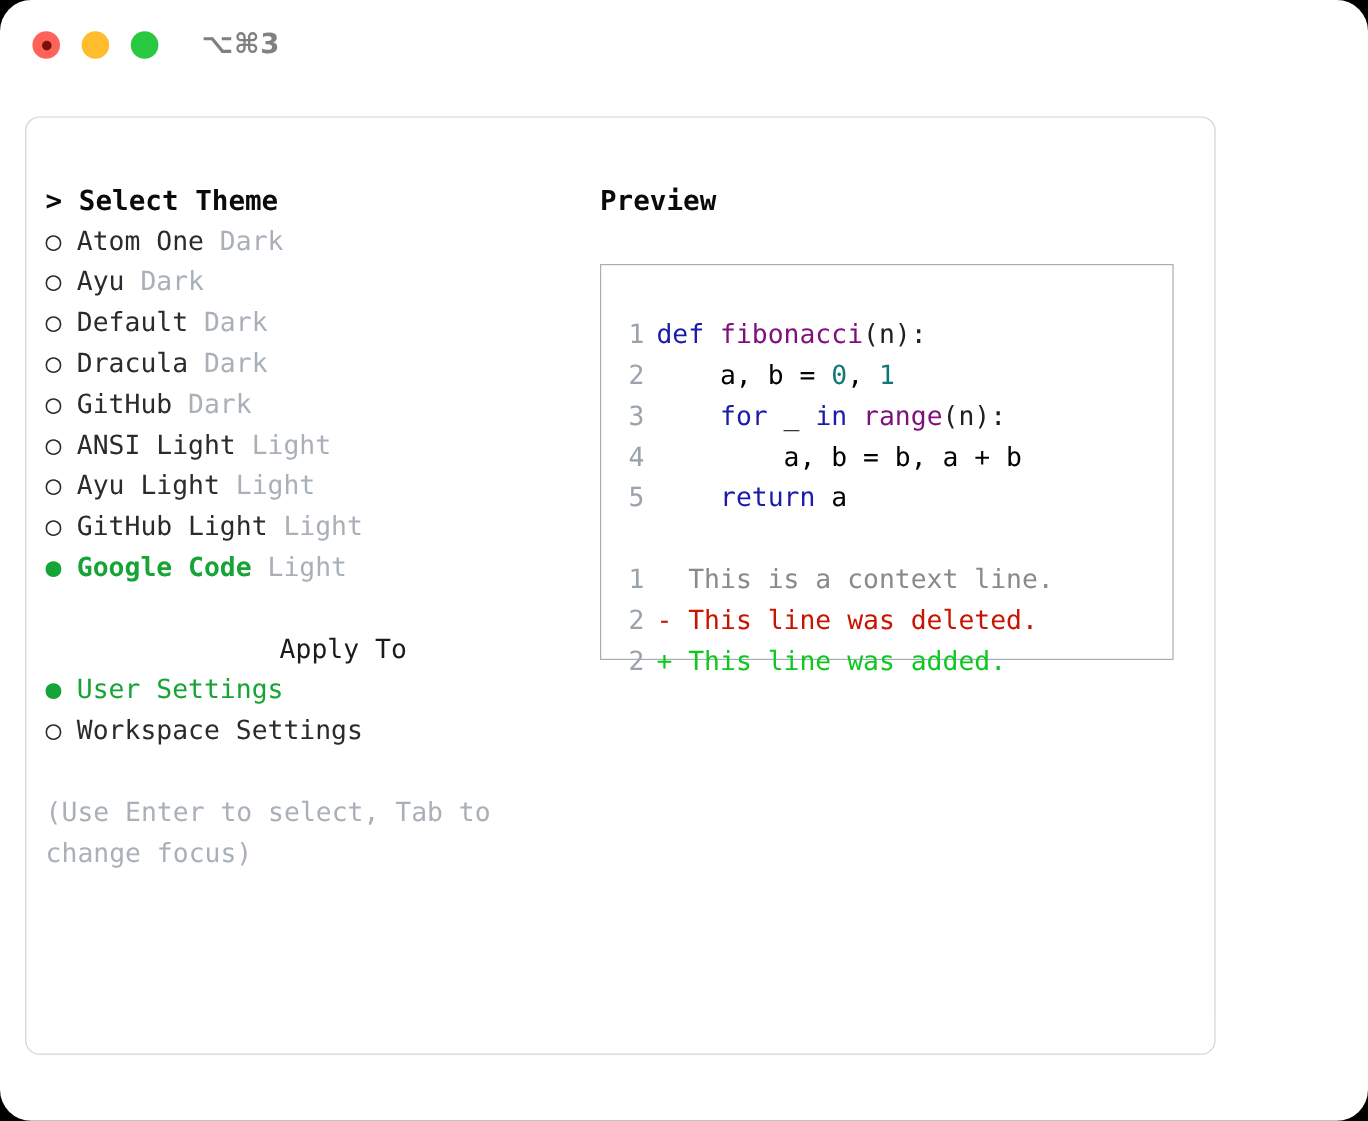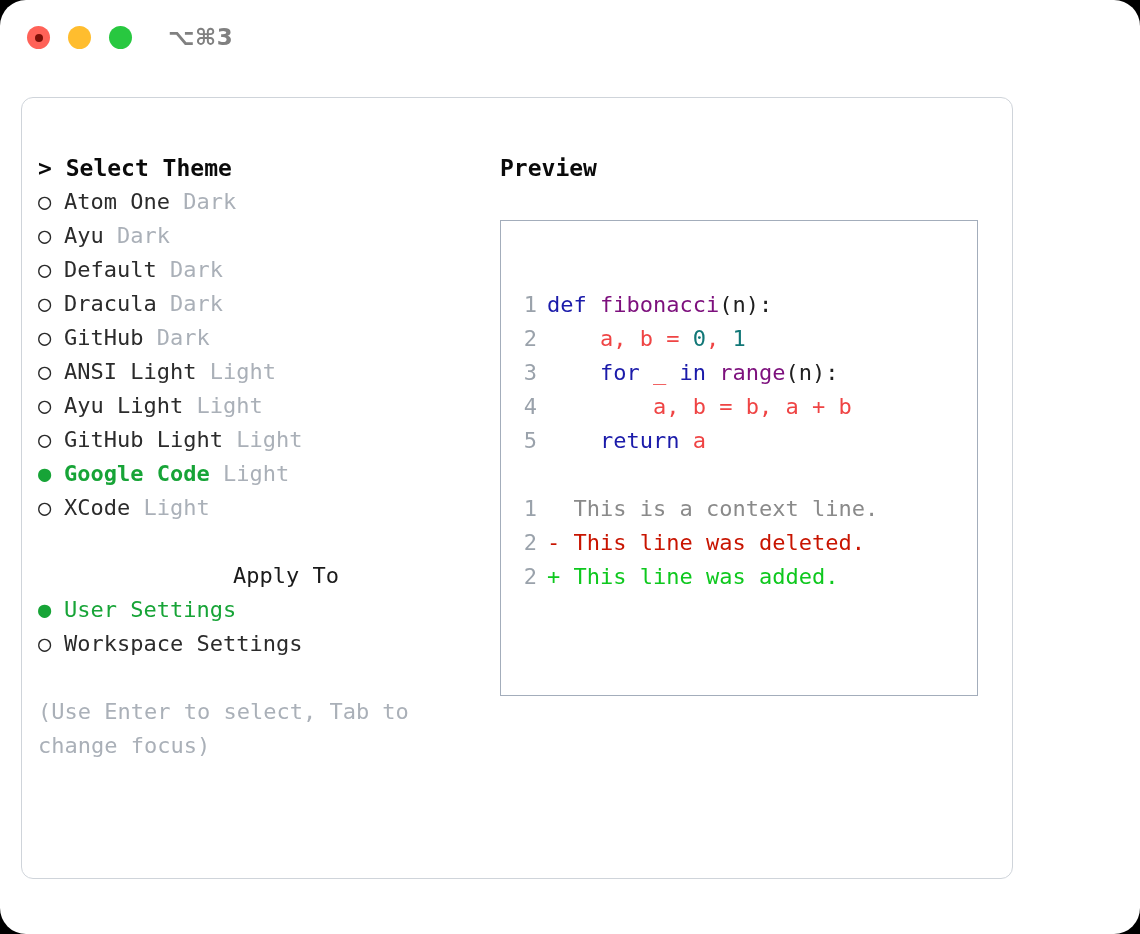--- a/index.html
+++ b/index.html
@@ -154,43 +154,43 @@
     font-size: 23px;
     font-weight: bold;
     color: #0a0a0a;
     height: 34px;
     line-height: 34px;
     white-space: pre;
   }
   #preview-box {
     margin-top: 35px;
     width: 478px;
-    height: 476px;
+    height: 330px;
     border: 1.5px solid #a3adbb;
     box-sizing: border-box;
     background: #ffffff;
-    padding: 67px 0 0 10px;
+    padding: 42px 0 0 10px;
   }
   .code-line {
     height: 34px;
     line-height: 34px;
     font-size: 22px;
     white-space: pre;
   }
   .lineno {
     display: inline-block;
     width: 26px;
     text-align: right;
     color: #9aa2ab;
     margin-right: 10px;
   }
   .tok-kw  { color: #1b1baa; }
   .tok-fn  { color: #7d107d; }
   .tok-num { color: #117777; }
-  .tok-txt { color: #ef4444; }
+  .tok-txt { color: #000000; }
   .tok-punct { color: #202020; }
 
   .code-line.spacer { height: 34px; }
   .diff-context { color: #8a8a8a; }
   .diff-del     { color: #c81400; }
   .diff-add     { color: #0ec81e; }
 </style>
 </head>
 <body>
 
@@ -214,21 +214,20 @@
       <div id="theme-list">
           <div class="theme-row"><span class="marker">○</span><span class="theme-name">Atom One</span><span class="theme-kind"> Dark</span></div>
           <div class="theme-row"><span class="marker">○</span><span class="theme-name">Ayu</span><span class="theme-kind"> Dark</span></div>
           <div class="theme-row"><span class="marker">○</span><span class="theme-name">Default</span><span class="theme-kind"> Dark</span></div>
           <div class="theme-row"><span class="marker">○</span><span class="theme-name">Dracula</span><span class="theme-kind"> Dark</span></div>
           <div class="theme-row"><span class="marker">○</span><span class="theme-name">GitHub</span><span class="theme-kind"> Dark</span></div>
           <div class="theme-row"><span class="marker">○</span><span class="theme-name">ANSI Light</span><span class="theme-kind"> Light</span></div>
           <div class="theme-row"><span class="marker">○</span><span class="theme-name">Ayu Light</span><span class="theme-kind"> Light</span></div>
           <div class="theme-row"><span class="marker">○</span><span class="theme-name">GitHub Light</span><span class="theme-kind"> Light</span></div>
           <div class="theme-row selected"><span class="marker selected">●</span><span class="theme-name">Google Code</span><span class="theme-kind"> Light</span></div>
-          <div class="theme-row"><span class="marker">○</span><span class="theme-name">XCode</span><span class="theme-kind"> Light</span></div>
         </div>
 
       <div id="applyto-block">
         <div id="applyto-header">Apply To</div>
         <div id="applyto-list">
             <div class="apply-row selected"><span class="marker selected">●</span><span class="apply-label">User Settings</span></div>
             <div class="apply-row"><span class="marker">○</span><span class="apply-label">Workspace Settings</span></div>
           </div>
       </div>
 

